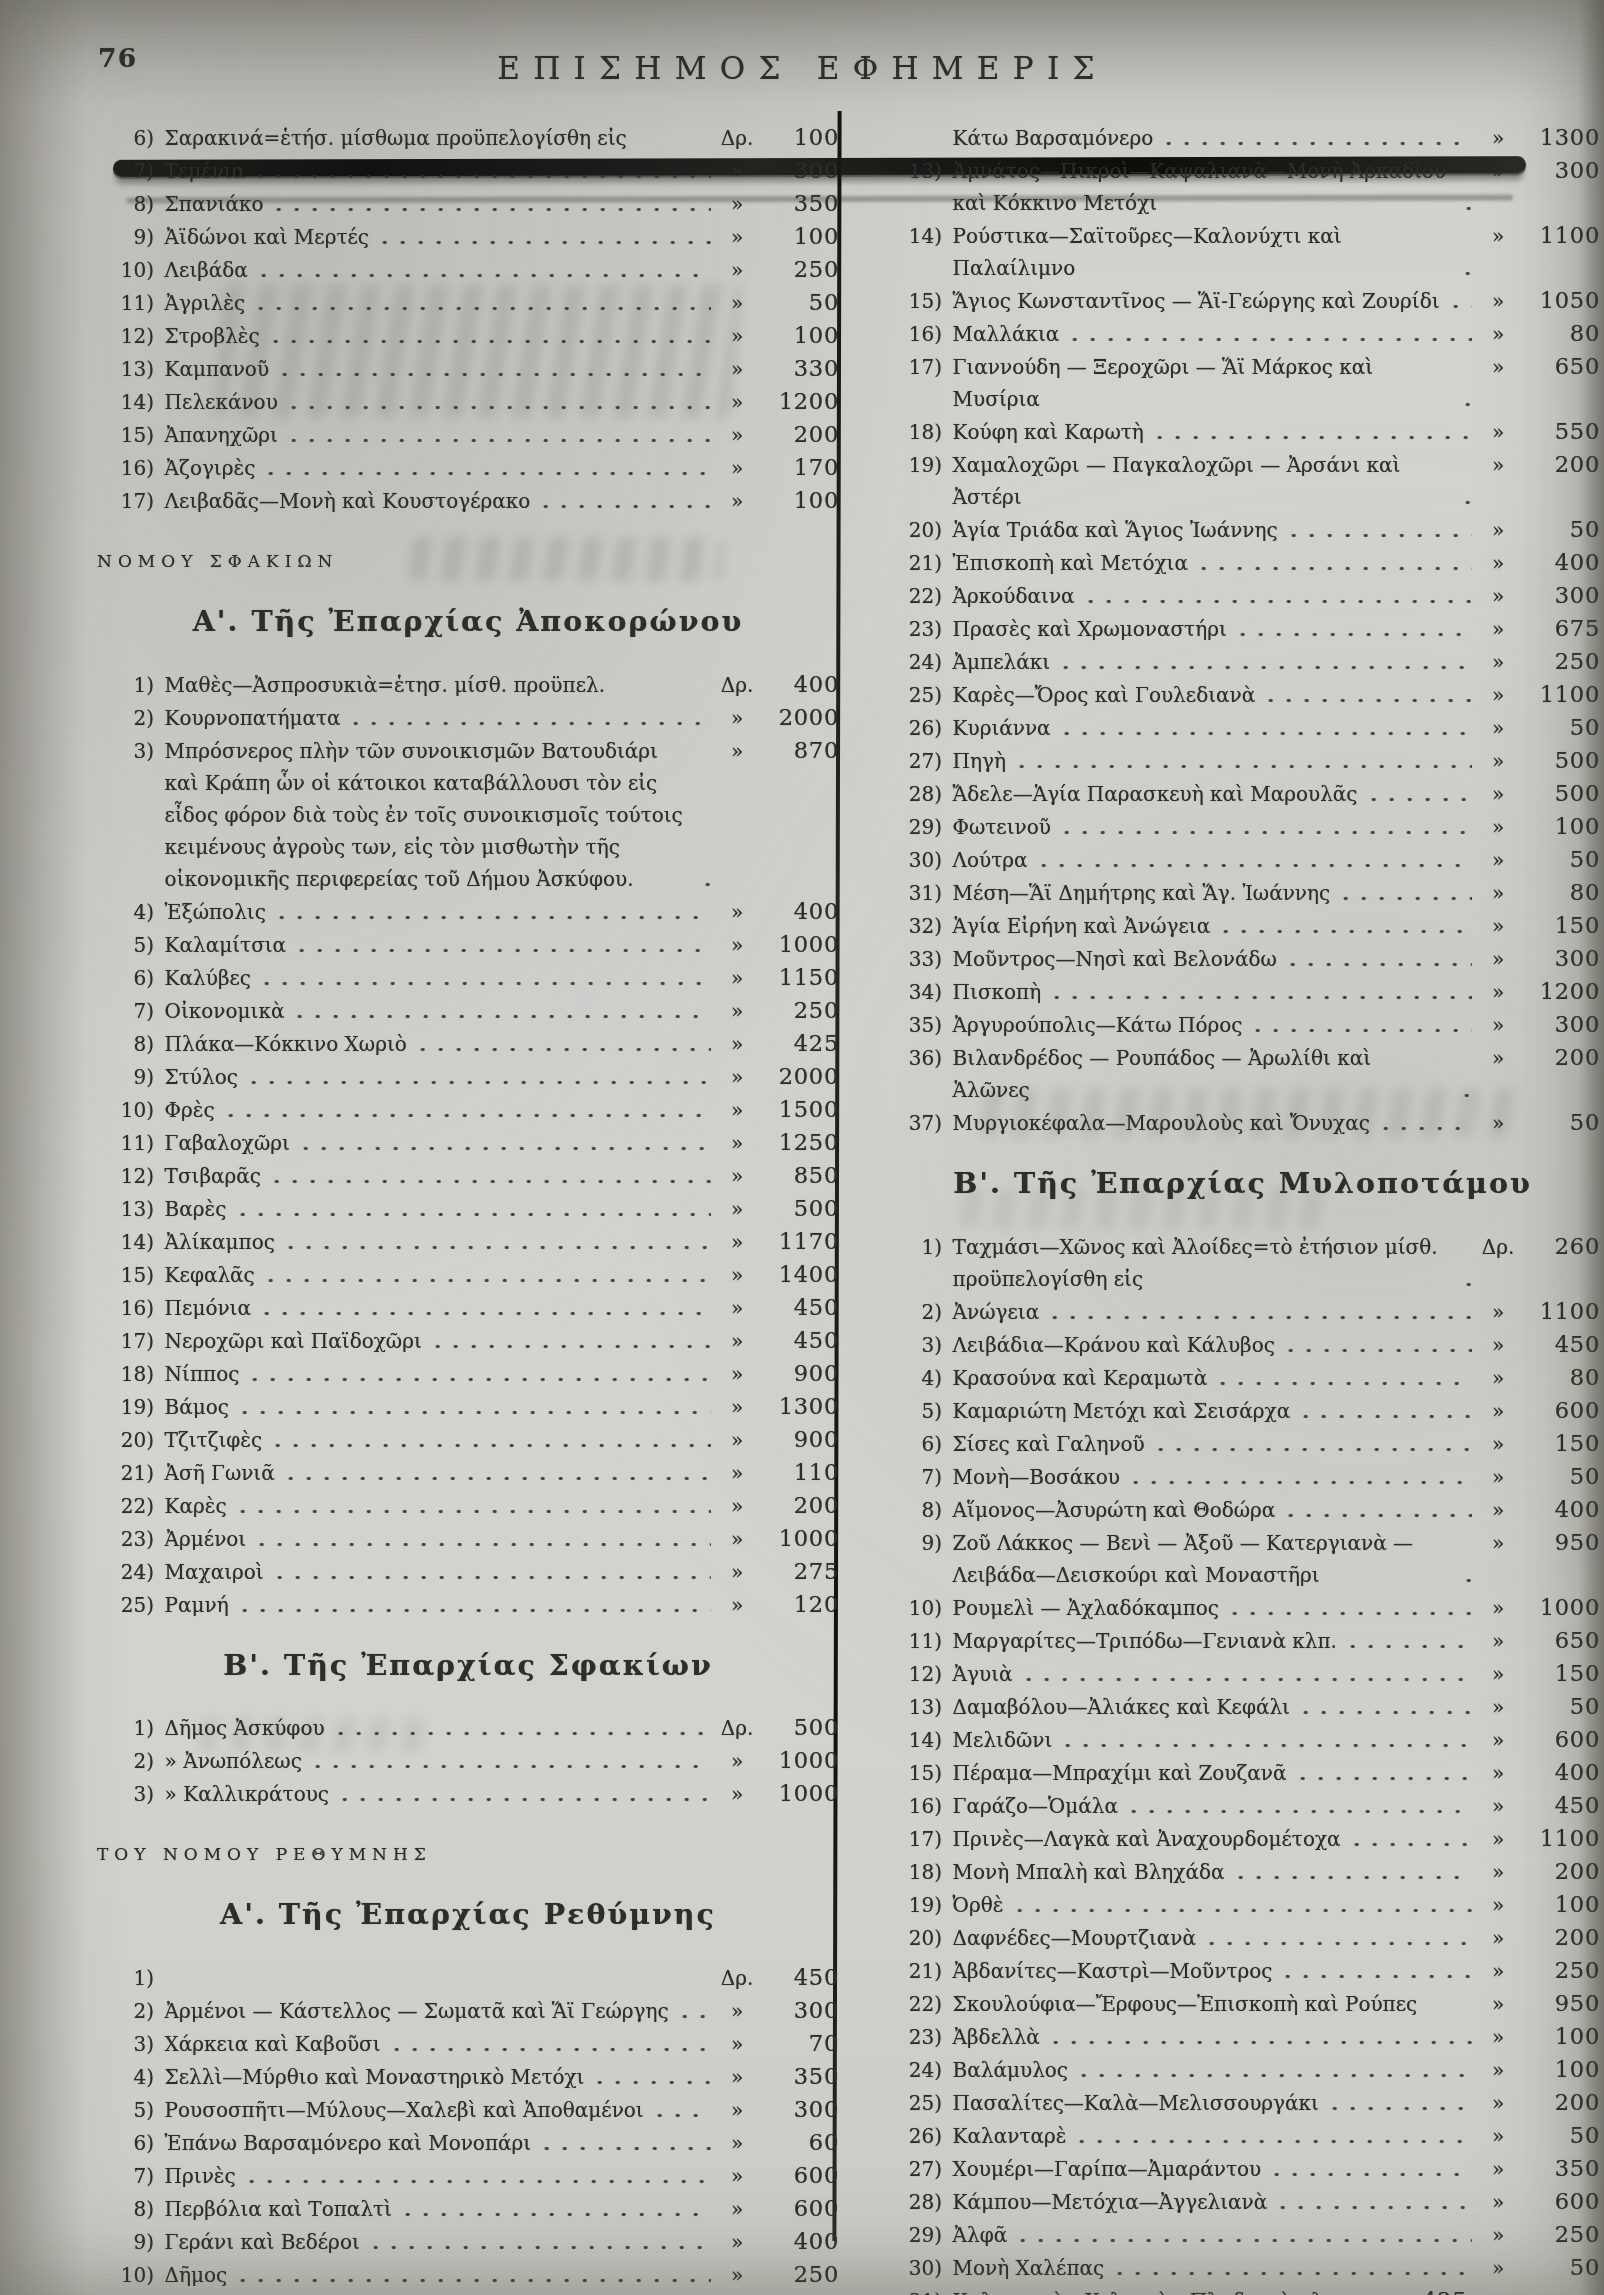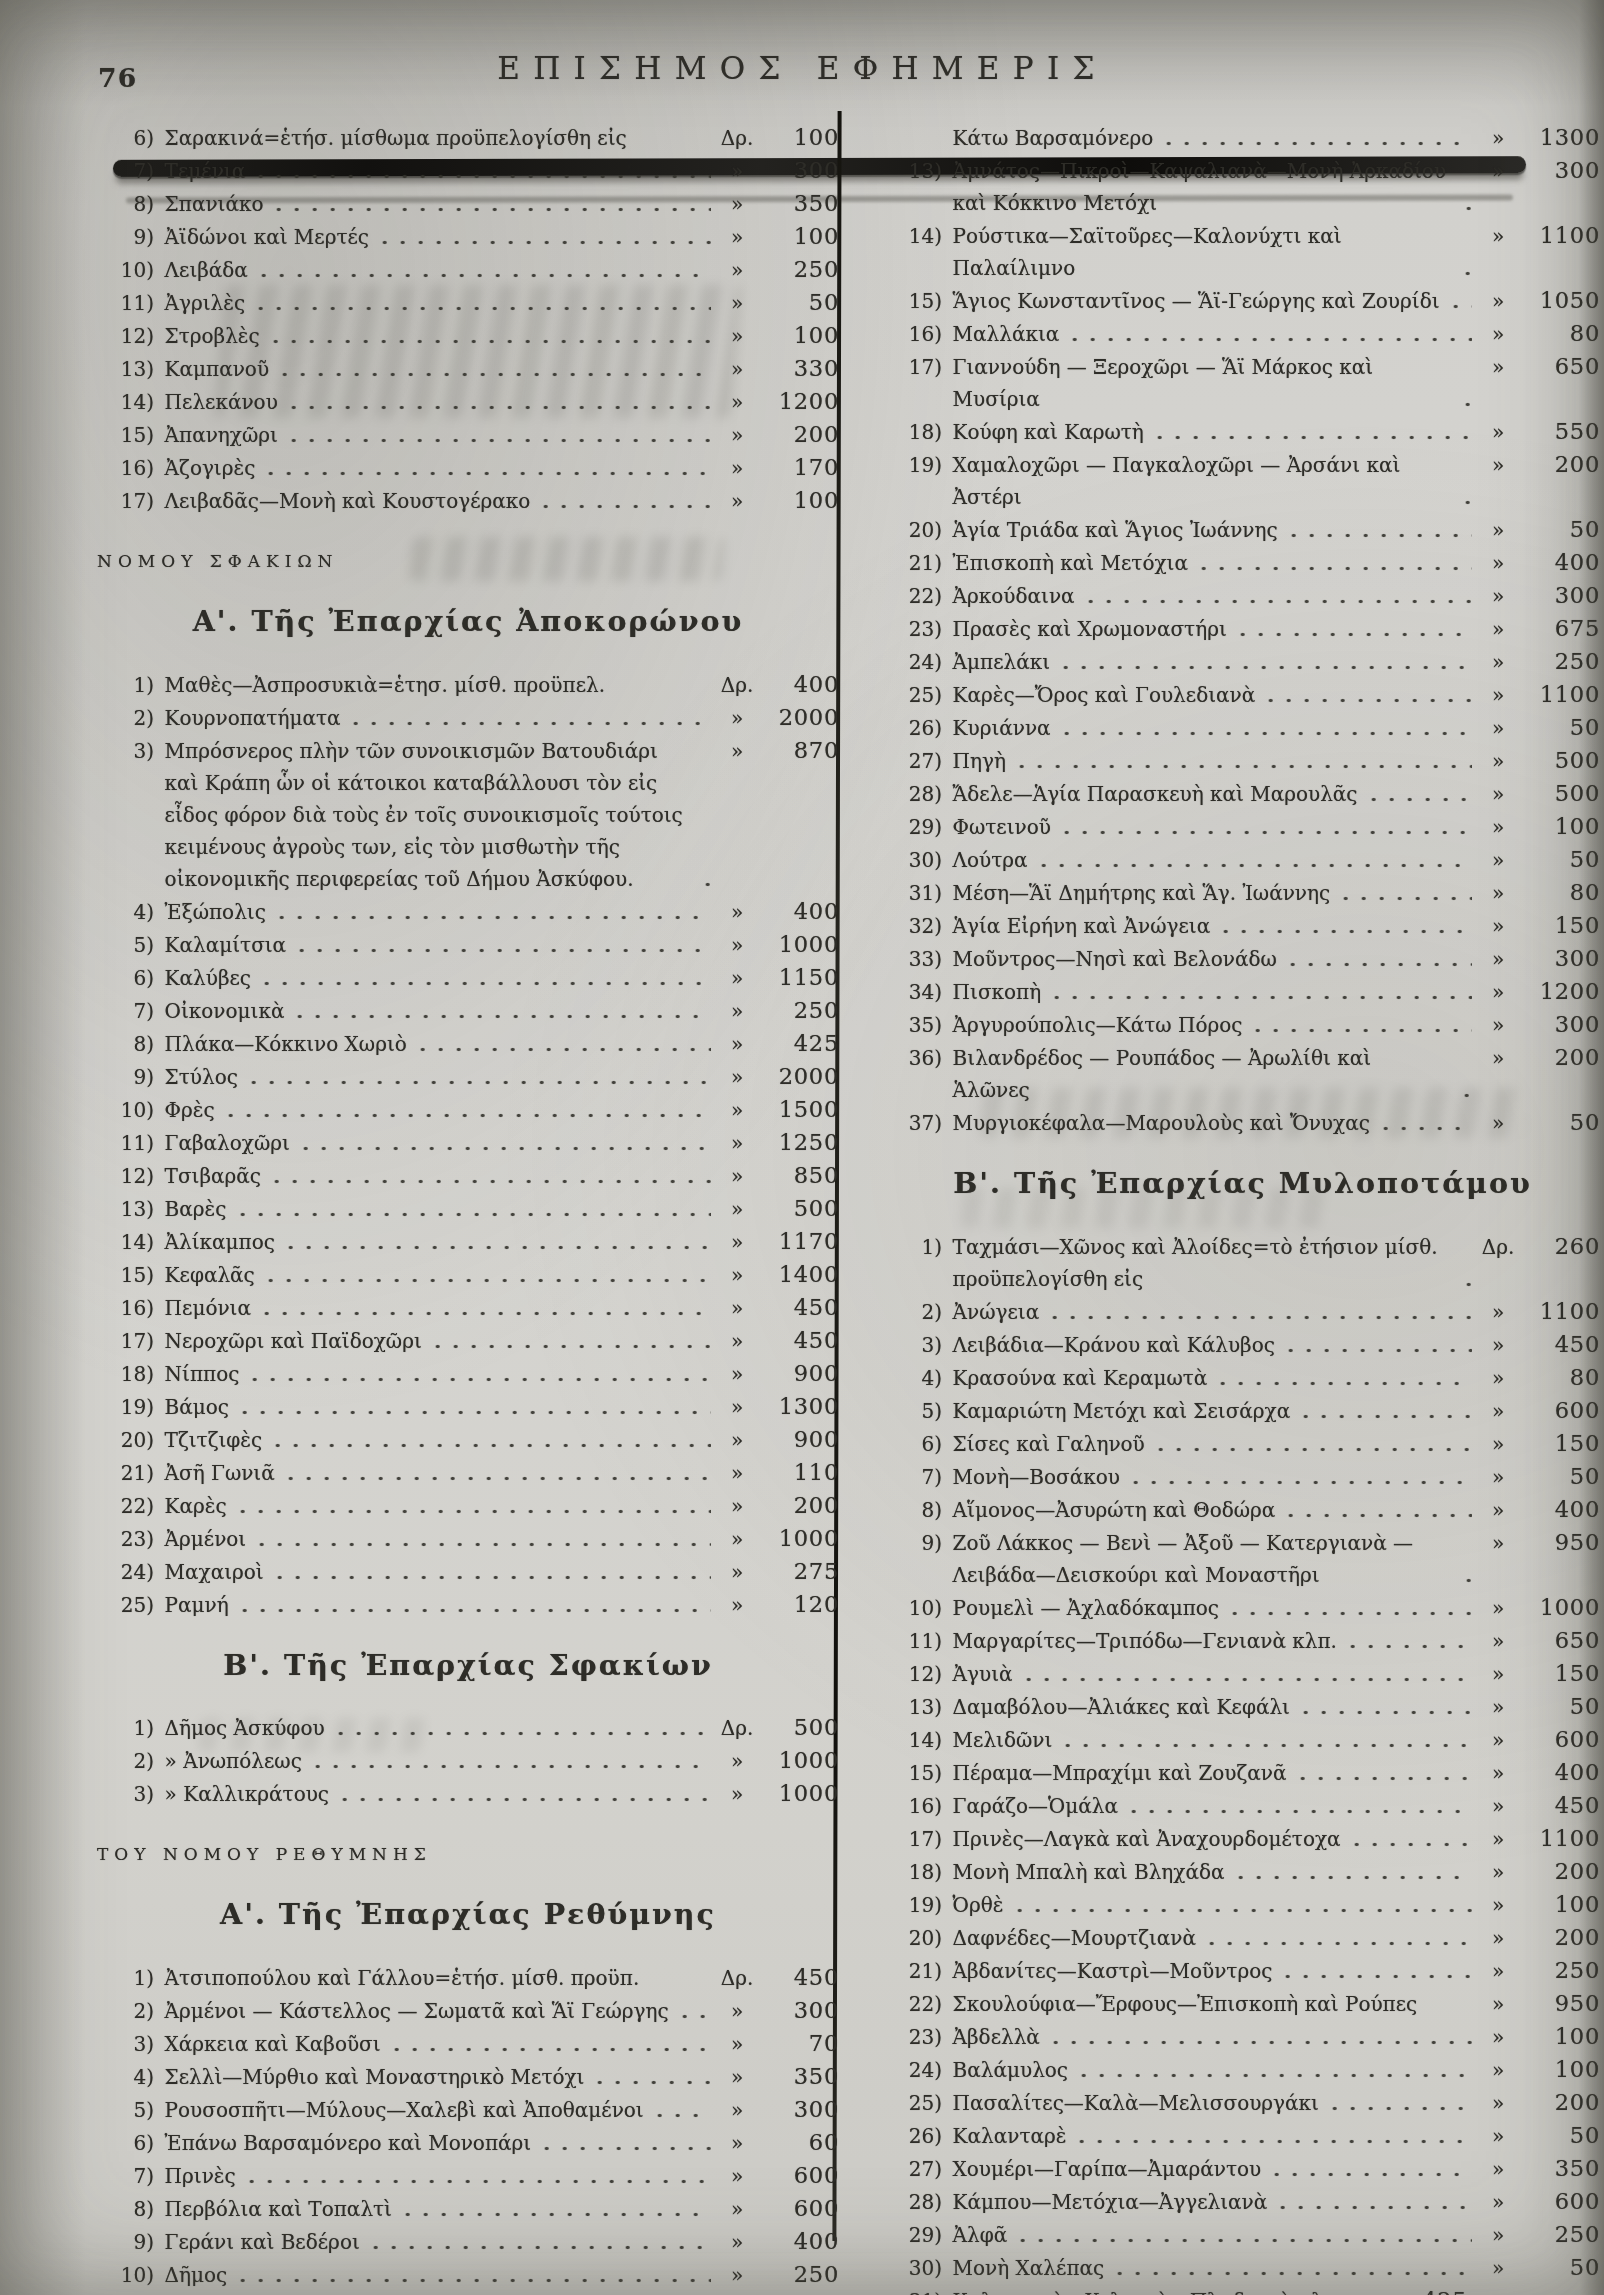--- a/index.html
+++ b/index.html
@@ -11,21 +11,21 @@
       radial-gradient(ellipse at 18% 12%, rgba(110,108,100,.22), rgba(0,0,0,0) 40%),
       radial-gradient(ellipse at 85% 50%, rgba(120,118,108,.14), rgba(0,0,0,0) 45%),
       linear-gradient(180deg, #c6c5c1 0%, #d2d1cd 9%, #d6d5d1 45%, #d2d1cc 80%, #cbcac5 100%);
     font-family: "DejaVu Serif", "Liberation Serif", serif;
     color: #2e2d28;
   }
   .soft { text-shadow: 0 0 0.9px rgba(40,39,34,.55); }
 
   
   .page-number {
-    position: absolute; left: 98px; top: 62px;
+    position: absolute; left: 98px; top: 42px;
     font-size: 26.5px; font-weight: bold; letter-spacing: 1.3px;
     filter: blur(0.3px);
   }
   .masthead {
     position: absolute; left: 0; top: 50px; width: 100%;
     text-align: center;
     font-size: 31px; font-weight: normal; letter-spacing: 13.3px;
     filter: blur(0.3px);
   }
   .rule-heavy {
@@ -421,21 +421,20 @@
         <span class="leader"></span>
         <span class="cur">»</span>
         <span class="amt">1000</span>
       </div>
     </div>
     <div class="h-section">ΤΟΥ ΝΟΜΟΥ ΡΕΘΥΜΝΗΣ</div>
     <div class="h-sub">Α'. Τῆς Ἐπαρχίας Ρεθύμνης</div>
     <div class="items-block">
       <div class="row">
         <span class="num">1)</span>
-        <span class="name">Ἀτσιποπούλου καὶ Γάλλου=ἑτήσ. μίσθ. προϋπ.</span>
         <span class="leader off"></span>
         <span class="cur">Δρ.</span>
         <span class="amt">450</span>
       </div>
       <div class="row">
         <span class="num">2)</span>
         <span class="name">Ἀρμένοι — Κάστελλος — Σωματᾶ καὶ Ἅϊ Γεώργης</span>
         <span class="leader"></span>
         <span class="cur">»</span>
         <span class="amt">300</span>

